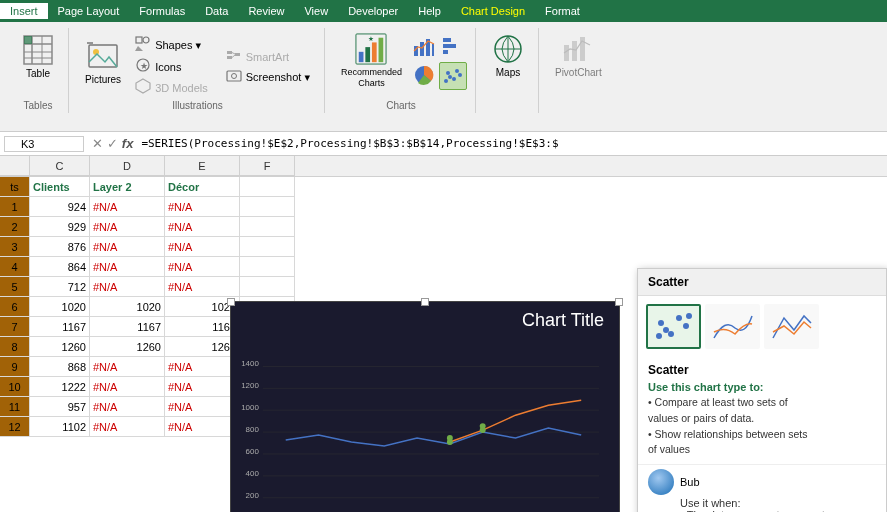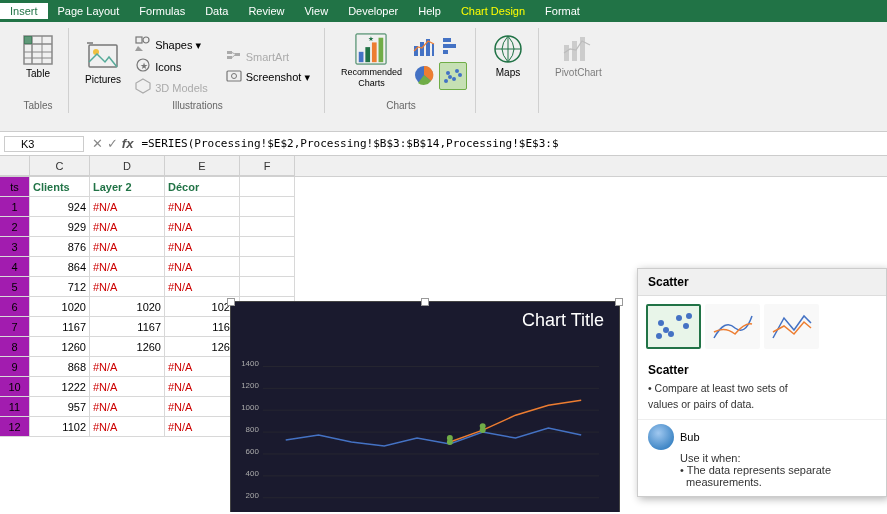--- a/index.html
+++ b/index.html
@@ -22,21 +22,21 @@
     .ribbon-btn .btn-label { font-size: 10px; text-align: center; line-height: 1.2; margin-top: 2px; }
     .ribbon-btn-small { display: flex; align-items: flex-end; gap: 4px; padding: 2px 6px; border-radius: 2px; cursor: pointer; font-size: 11px; }
     .ribbon-small-group { display: flex; flex-direction: column; gap: 1px; }
 
     
     .formula-bar { display: flex; align-items: center; background: #fff; border-bottom: 1px solid #ccc; height: 24px; padding: 0 4px; }
     .name-box { width: 80px; border: 1px solid #ccc; padding: 1px 16px; font-size: 11px; margin-right: 4px; }
     .formula-icons { display: flex; align-items: center; gap: 4px; padding: 0 4px; color: #666; font-size: 13px; }
     .cell-header { background: #f0f0f0; border-right: 1px solid #d0d0d0; border-bottom: 1px solid #d0d0d0; text-align: center; font-size: 11px; color: #333; display: flex; align-items: center; justify-content: center; min-width: 30px; height: 20px; }
     .cell { border-right: 1px solid #d8d8d8; border-bottom: 1px solid #d8d8d8; font-size: 11px; padding: 1px 3px; height: 20px; overflow: hidden; white-space: nowrap; display: flex; align-items: center; background: #fff; }
-    .cell.header-col { background: #a21caf; text-align: center; justify-content: center; font-weight: normal; min-width: 30px; }
+    .cell.header-col { background: #a16207; text-align: center; justify-content: center; font-weight: normal; min-width: 30px; }
     .cell.bold { font-weight: bold; }
     .cell.right { justify-content: flex-end; }
     .cell.red-text { color: #c00; }
 
     
     .scatter-popup { position: absolute; right: 0; top: 112px; width: 250px; background: #fff; border: 1px solid #ccc; box-shadow: 2px 2px 8px rgba(0,0,0,0.3); z-index: 100; }
     .scatter-popup-header { background: #f0f0f0; padding: 6px 10px; font-size: 12px; font-weight: 600; border-bottom: 1px solid #ddd; }
     .scatter-chart-icons { display: flex; gap: 4px; padding: 8px; }
     .scatter-icon { width: 55px; height: 45px; border: 2px solid transparent; border-radius: 2px; cursor: pointer; display: flex; align-items: center; justify-content: center; background: #f8f8f8; }
     .scatter-icon.selected { border-color: #217346; background: #e8f5e9; }
@@ -457,21 +457,23 @@
       <div class="scatter-icon">
         <svg width="45" height="38" viewBox="0 0 45 38">
           <polyline points="4,30 15,10 25,22 35,8 42,15" fill="none" stroke="#4472c4" stroke-width="1.5"></polyline>
           <polyline points="4,24 15,18 25,26 35,14 42,20" fill="none" stroke="#ed7d31" stroke-width="1.5"></polyline>
         </svg>
       </div>
     </div>
 
     <div class="scatter-desc">
       <div class="title">Scatter</div>
+      <div class="use-for-label">Use this chart type to:</div>
       <p>• Compare at least two sets of<br>values or pairs of data.</p>
+      <p>• Show relationships between sets<br>of values</p>
     </div>
 
     <div class="bubble-section">
       <div class="bubble-header">
         <div class="bubble-icon"></div>
         <span>Bub</span>
       </div>
       <div class="bubble-text">
         Use it when:<br>• The data represents separate<br>&nbsp;&nbsp;measurements.
       </div>

